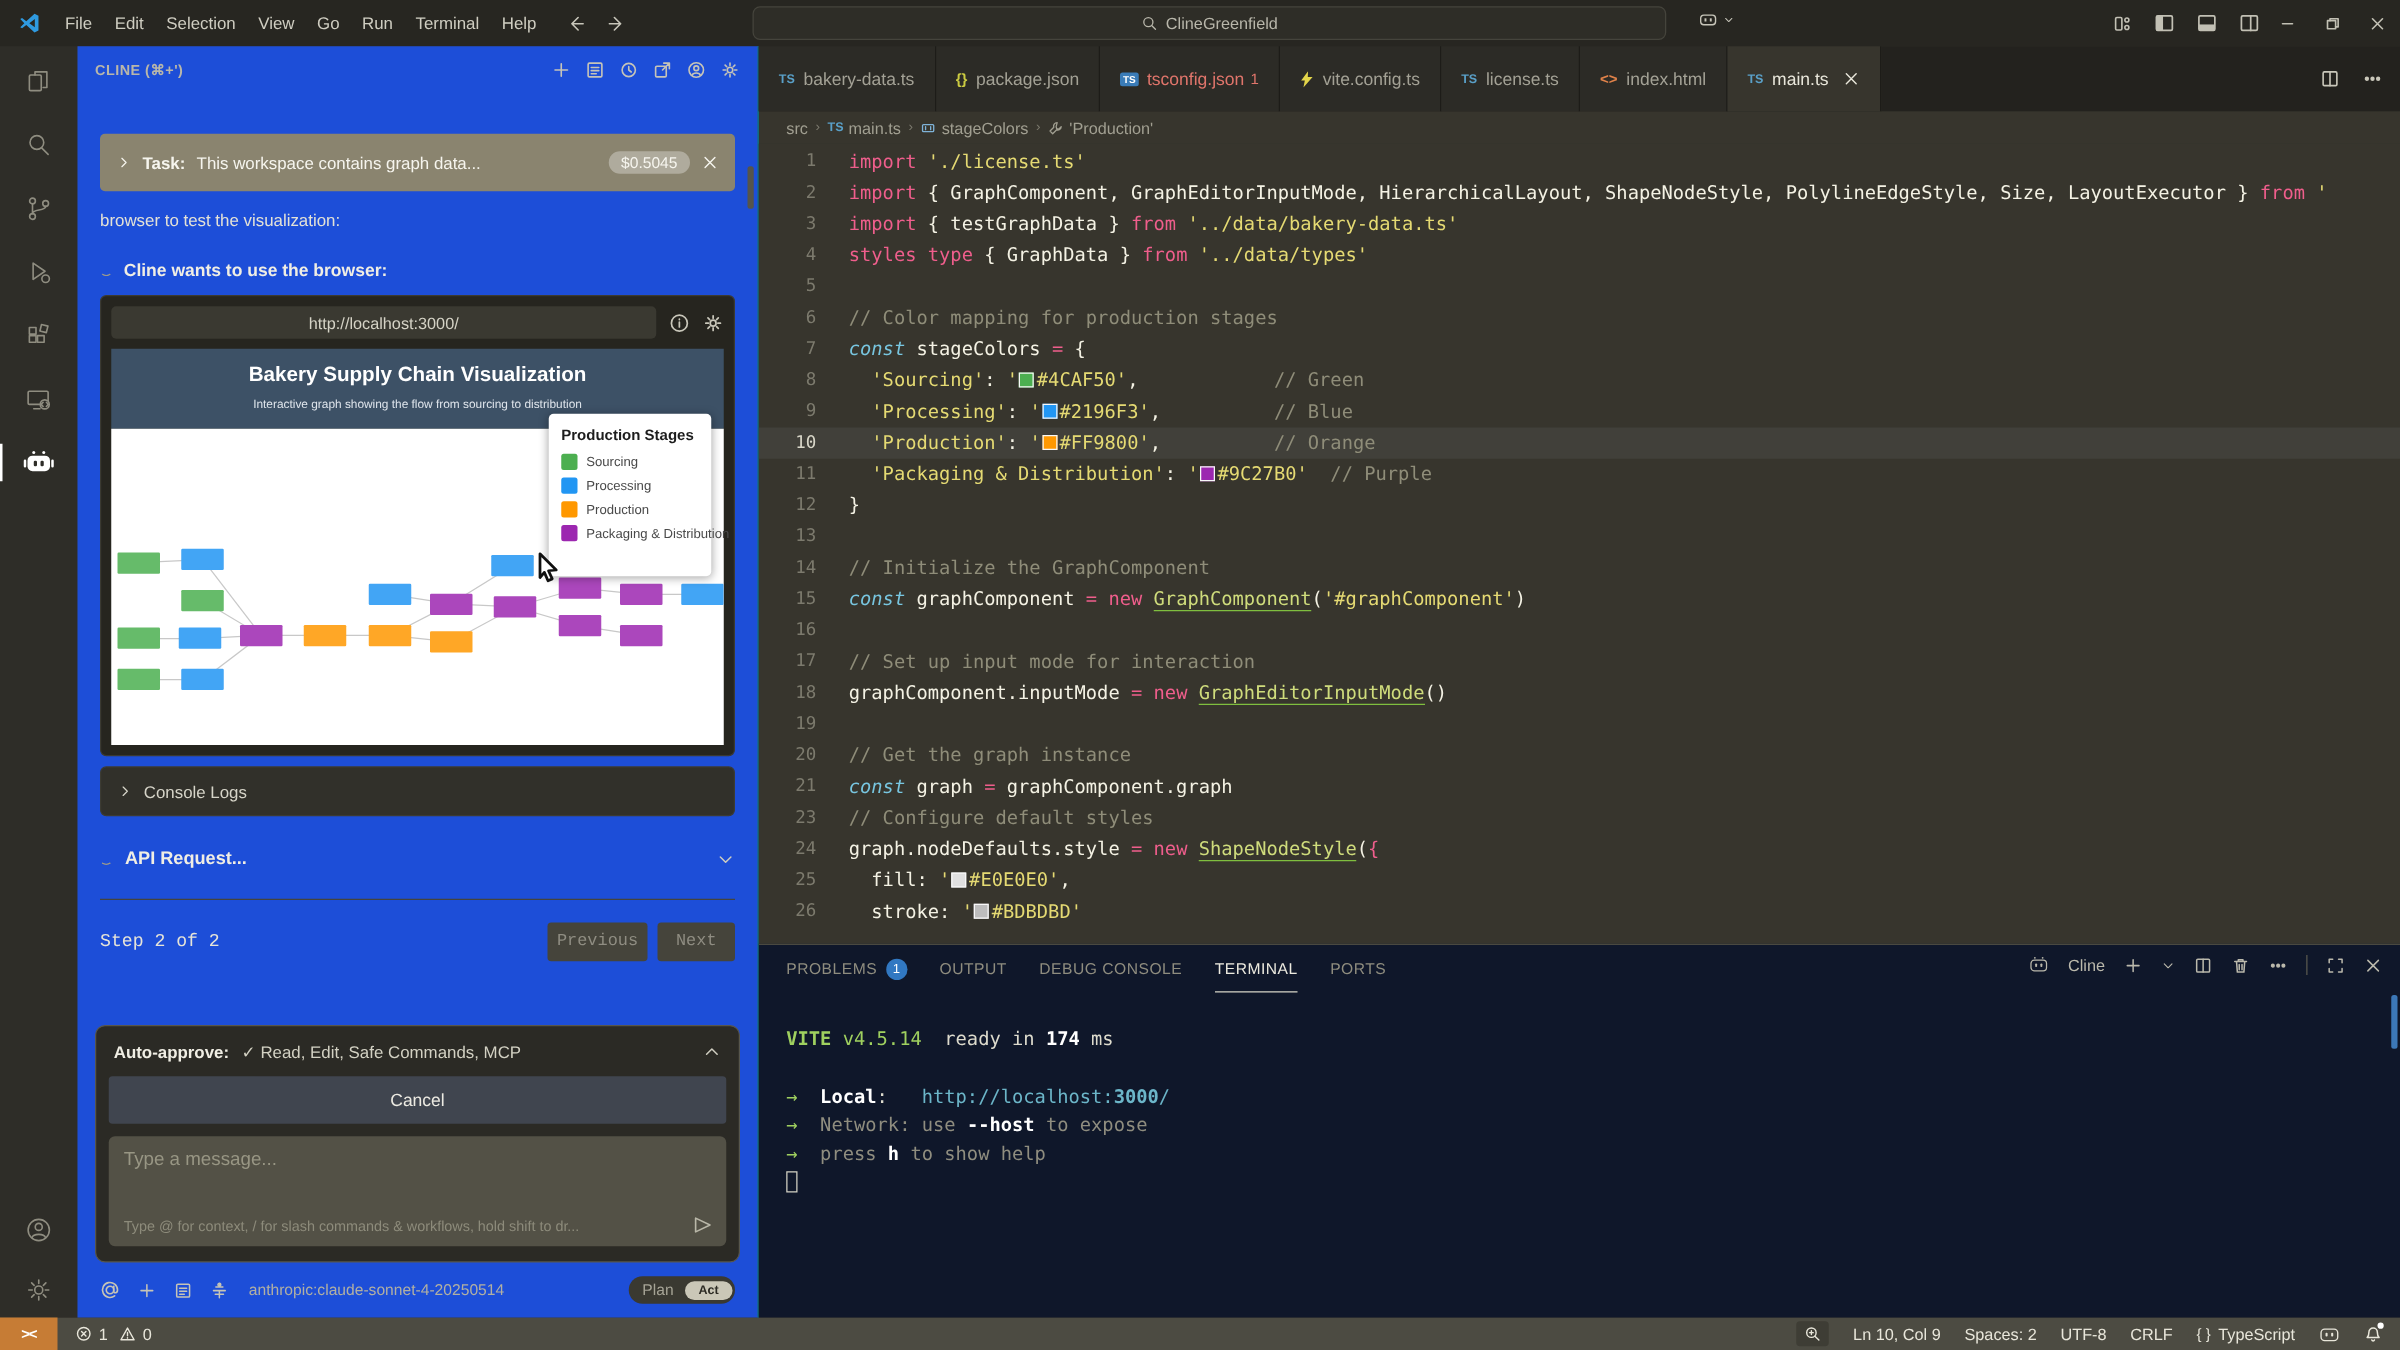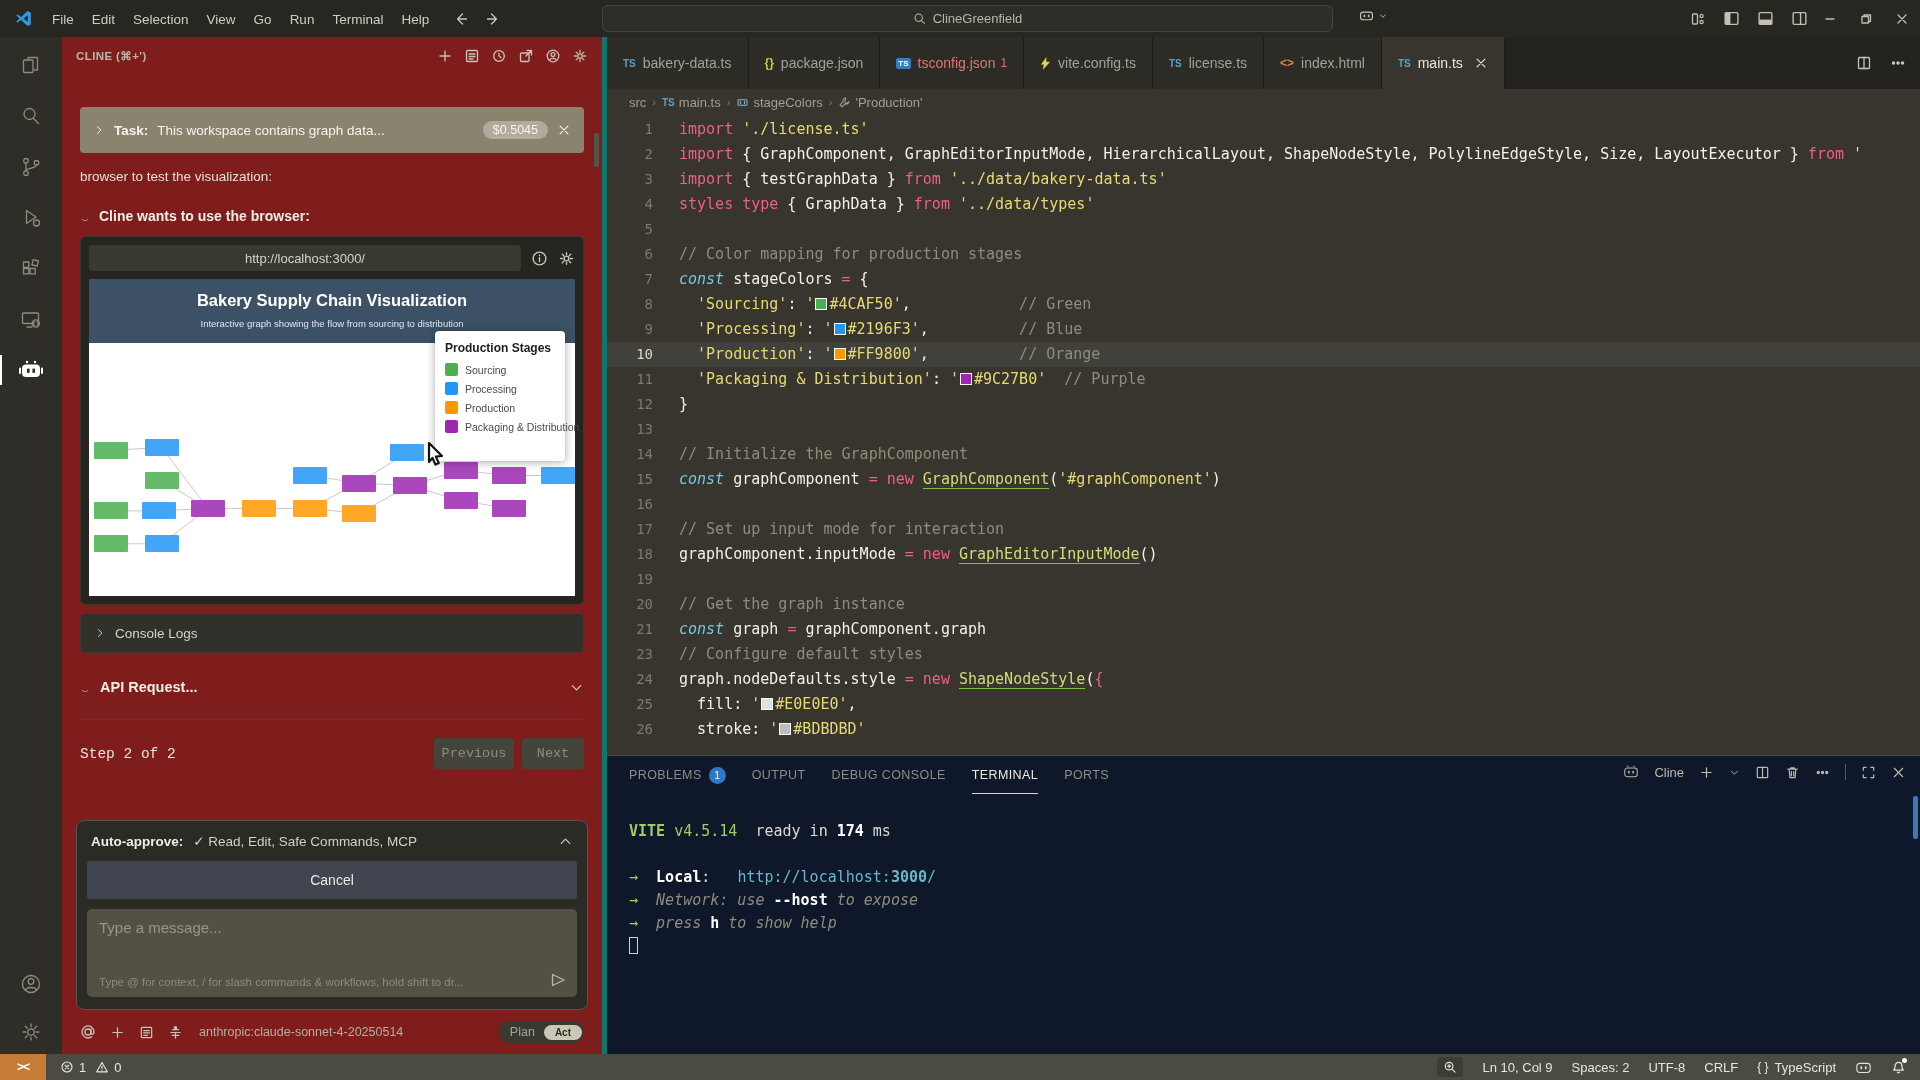--- a/index.html
+++ b/index.html
@@ -22,21 +22,21 @@
   .main-row{display:flex;height:1017px;}
 
   
   .activitybar{width:62px;background:#2e2d28;display:flex;flex-direction:column;align-items:center;padding:16px 0 10px;gap:27px;color:#8f8d80;}
   .ab-item{position:relative;width:62px;display:flex;justify-content:center;}
   .ab-item.active{color:#fff;}
   .ab-item.active:before{content:"";position:absolute;left:0;top:-4px;bottom:-4px;width:2px;background:#fff;}
   .ab-bottom{margin-top:auto;display:flex;flex-direction:column;gap:24px;align-items:center;}
 
   
-  .sidebar{width:545px;background:#7f1d1d;border-right:5px solid #0f766e;position:relative;overflow:hidden;}
+  .sidebar{width:545px;background:#1d4ed8;border-right:1px solid #0f766e;position:relative;overflow:hidden;}
   .sidebar-header{height:38px;display:flex;align-items:center;padding:0 14px;}
   .sidebar-title{font-size:11.5px;font-weight:bold;letter-spacing:.4px;color:#b9b7aa;}
   .sidebar-actions{margin-left:auto;display:flex;gap:11px;color:#c6c4b8;}
   .side-scroll{position:absolute;right:3px;top:96px;width:5px;height:34px;background:#55544b;border-radius:2px;}
 
   .task-card{margin:32px 18px 0;background:#8a846f;border-radius:4px;height:46px;display:flex;align-items:center;padding:0 13px;gap:9px;color:#f6f5ee;}
   .task-label{font-weight:bold;font-size:13.5px;white-space:nowrap;}
   .task-text{font-size:13.5px;white-space:nowrap;overflow:hidden;text-overflow:ellipsis;flex:1;}
   .task-cost{background:rgba(255,255,255,.32);border-radius:10px;padding:2px 10px;font-size:12.5px;white-space:nowrap;text-align:center;}
   .message-tail{margin:16px 18px 0;color:#e4e2d6;font-size:13.5px;}
@@ -114,21 +114,21 @@
   .panel{height:299px;border-top:1px solid #4a4940;background:#0f172a;position:relative;}
   .panel-tabs{height:38px;display:flex;align-items:center;padding-left:22px;gap:26px;font-size:12.5px;letter-spacing:.4px;color:#8f8d7f;}
   .panel-tab{display:flex;align-items:center;gap:7px;height:38px;}
   .panel-tab.active{color:#eceadf;border-bottom:1px solid #d8d6c8;}
   .pbadge{width:17px;height:17px;border-radius:50%;background:#3178c2;color:#fff;font-size:10.5px;display:flex;align-items:center;justify-content:center;letter-spacing:0;}
   .panel-actions{position:absolute;right:14px;top:8px;display:flex;align-items:center;gap:15px;color:#bbb9ac;font-size:13px;}
   .panel-sep{width:1px;height:16px;background:#5a594f;}
   .term{padding:26px 0 0 22px;font-family:"DejaVu Sans Mono",monospace;font-size:15px;}
   .term-line{min-height:23px;line-height:23px;white-space:pre;}
   .tk-tg{color:#9fd05f;font-weight:bold;} .tk-tG{color:#9fd05f;} .tk-tw{color:#dddbcd;}
-  .tk-tb{color:#ffffff;font-weight:bold;} .tk-td{color:#8f8d7f;font-style:italic;} .tk-tc{color:#6cb6c9;} .tk-tC{color:#6cb6c9;font-weight:bold;}
+  .tk-tb{color:#ffffff;font-weight:bold;} .tk-td{color:#8f8d7f;} .tk-tc{color:#6cb6c9;} .tk-tC{color:#6cb6c9;font-weight:bold;}
   .term-cursor{display:inline-block;width:9px;height:17px;border:1px solid #d5d3c5;vertical-align:-3px;}
   .term-scroll{position:absolute;right:2px;top:40px;width:5px;height:43px;background:#3c78b8;border-radius:2px;}
 
   
   .statusbar{height:26px;background:#4c4b42;display:flex;align-items:center;color:#e8e6da;font-size:13px;}
   .remote-badge{width:46px;height:26px;background:#c67c35;color:#fff;display:flex;align-items:center;justify-content:center;font-weight:bold;font-size:12px;letter-spacing:-1px;}
   .sb-group{display:flex;align-items:center;gap:5px;margin-left:14px;}
   .sb-right{margin-left:auto;display:flex;align-items:center;gap:19px;padding-right:14px;}
   .zoom-pill{background:#3e3d35;border-radius:3px;padding:3px 6px;display:flex;}
   .bell-wrap{position:relative;}

